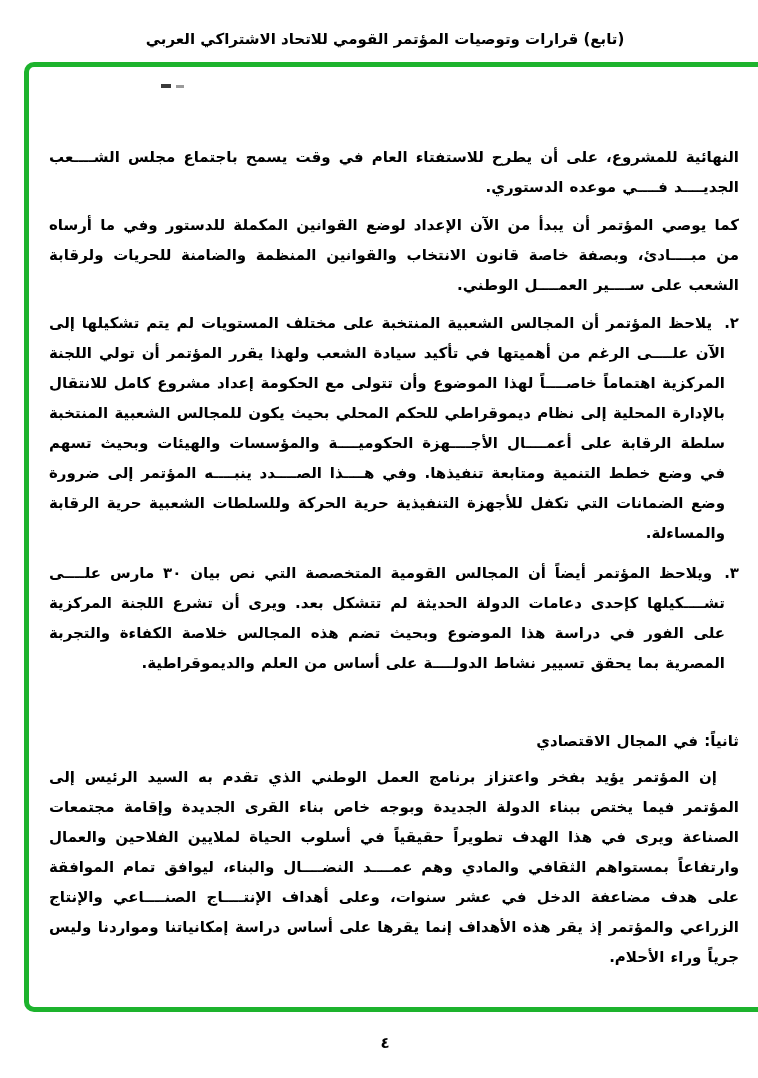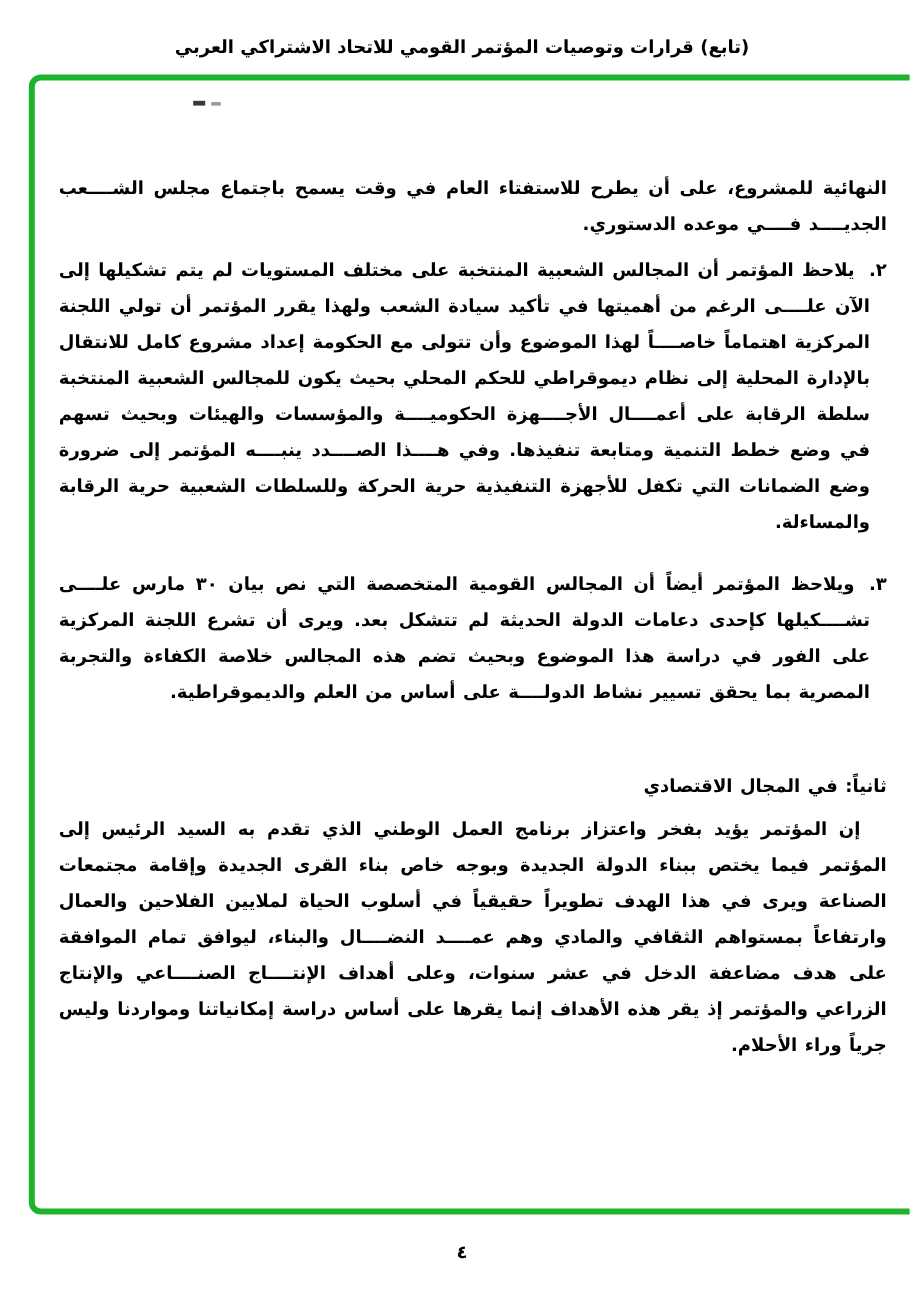--- a/index.html
+++ b/index.html
@@ -38,21 +38,21 @@
     font-size:15px;
     line-height:30px;
     text-align:justify;
     word-spacing:1px;
   }
   .item{
     padding-right:14px;
     text-indent:-14px;
   }
   .item .num{padding-left:12px;}
-  .mb10{margin-bottom:22px;}
+  .mb10{margin-bottom:10px;}
   .mb6{margin-bottom:6px;}
   .section-heading{
     text-align:right;
     margin-bottom:6px;
     margin-top:48px;
   }
   .p-first-indent{text-indent:22px;margin-bottom:8px;}
   .p-more-indent{text-indent:55px;}
   .footer{
     position:absolute;bottom:26px;left:0;right:0;
@@ -67,20 +67,21 @@
 
   <div class="header">(تابع) قرارات وتوصيات المؤتمر القومي للاتحاد الاشتراكي العربي</div>
 
   <div class="frame">
 
     <div class="artifact a1"></div>
     <div class="artifact a2"></div>
 
     <p class="para">النهائية للمشروع، على أن يطرح للاستفتاء العام في وقت يسمح باجتماع مجلس الشــــعب الجديــــد فــــي موعده الدستوري.</p>
 
+    <p class="para">كما يوصي المؤتمر أن يبدأ من الآن الإعداد لوضع القوانين المكملة للدستور وفي ما أرساه من مبــــادئ، وبصفة خاصة قانون الانتخاب والقوانين المنظمة والضامنة للحريات ولرقابة الشعب على ســــير العمــــل الوطني.</p>
 
     <p class="para item mb10"><span class="num">٢.</span><span>يلاحظ المؤتمر أن المجالس الشعبية المنتخبة على مختلف المستويات لم يتم تشكيلها إلى الآن علــــى الرغم من أهميتها في تأكيد سيادة الشعب ولهذا يقرر المؤتمر أن تولي اللجنة المركزية اهتماماً خاصــــاً لهذا الموضوع وأن تتولى مع الحكومة إعداد مشروع كامل للانتقال بالإدارة المحلية إلى نظام ديموقراطي للحكم المحلي بحيث يكون للمجالس الشعبية المنتخبة سلطة الرقابة على أعمــــال الأجــــهزة الحكوميــــة والمؤسسات والهيئات وبحيث تسهم في وضع خطط التنمية ومتابعة تنفيذها. وفي هــــذا الصــــدد ينبــــه المؤتمر إلى ضرورة وضع الضمانات التي تكفل للأجهزة التنفيذية حرية الحركة وللسلطات الشعبية حرية الرقابة والمساءلة.</span></p>
 
     <p class="para item mb6"><span class="num">٣.</span><span>ويلاحظ المؤتمر أيضاً أن المجالس القومية المتخصصة التي نص بيان ٣٠ مارس علــــى تشــــكيلها كإحدى دعامات الدولة الحديثة لم تتشكل بعد. ويرى أن تشرع اللجنة المركزية على الفور في دراسة هذا الموضوع وبحيث تضم هذه المجالس خلاصة الكفاءة والتجربة المصرية بما يحقق تسيير نشاط الدولــــة على أساس من العلم والديموقراطية.</span></p>
 
     <p class="para section-heading">ثانياً: في المجال الاقتصادي</p>
 
     <p class="para p-first-indent">إن المؤتمر يؤيد بفخر واعتزاز برنامج العمل الوطني الذي تقدم به السيد الرئيس إلى المؤتمر فيما يختص ببناء الدولة الجديدة وبوجه خاص بناء القرى الجديدة وإقامة مجتمعات الصناعة ويرى في هذا الهدف تطويراً حقيقياً في أسلوب الحياة لملايين الفلاحين والعمال وارتفاعاً بمستواهم الثقافي والمادي وهم عمــــد النضــــال والبناء، ليوافق تمام الموافقة على هدف مضاعفة الدخل في عشر سنوات، وعلى أهداف الإنتــــاج الصنــــاعي والإنتاج الزراعي والمؤتمر إذ يقر هذه الأهداف إنما يقرها على أساس دراسة إمكانياتنا ومواردنا وليس جرياً وراء الأحلام.</p>
 
 

